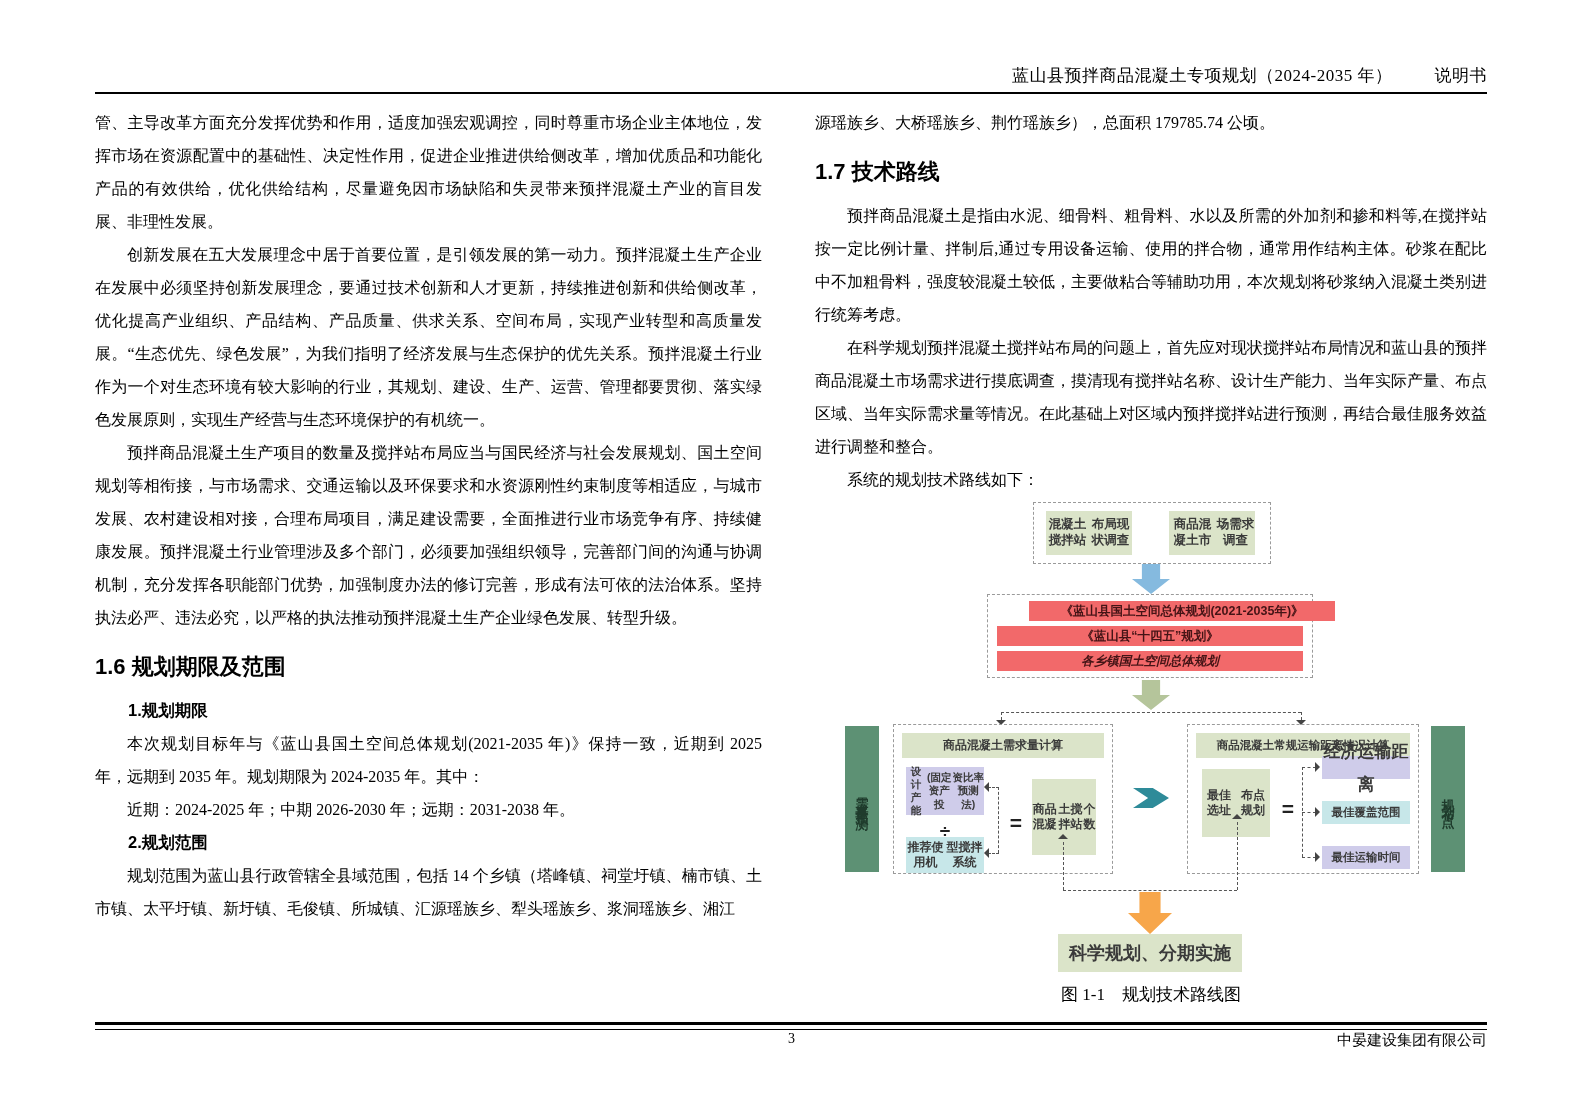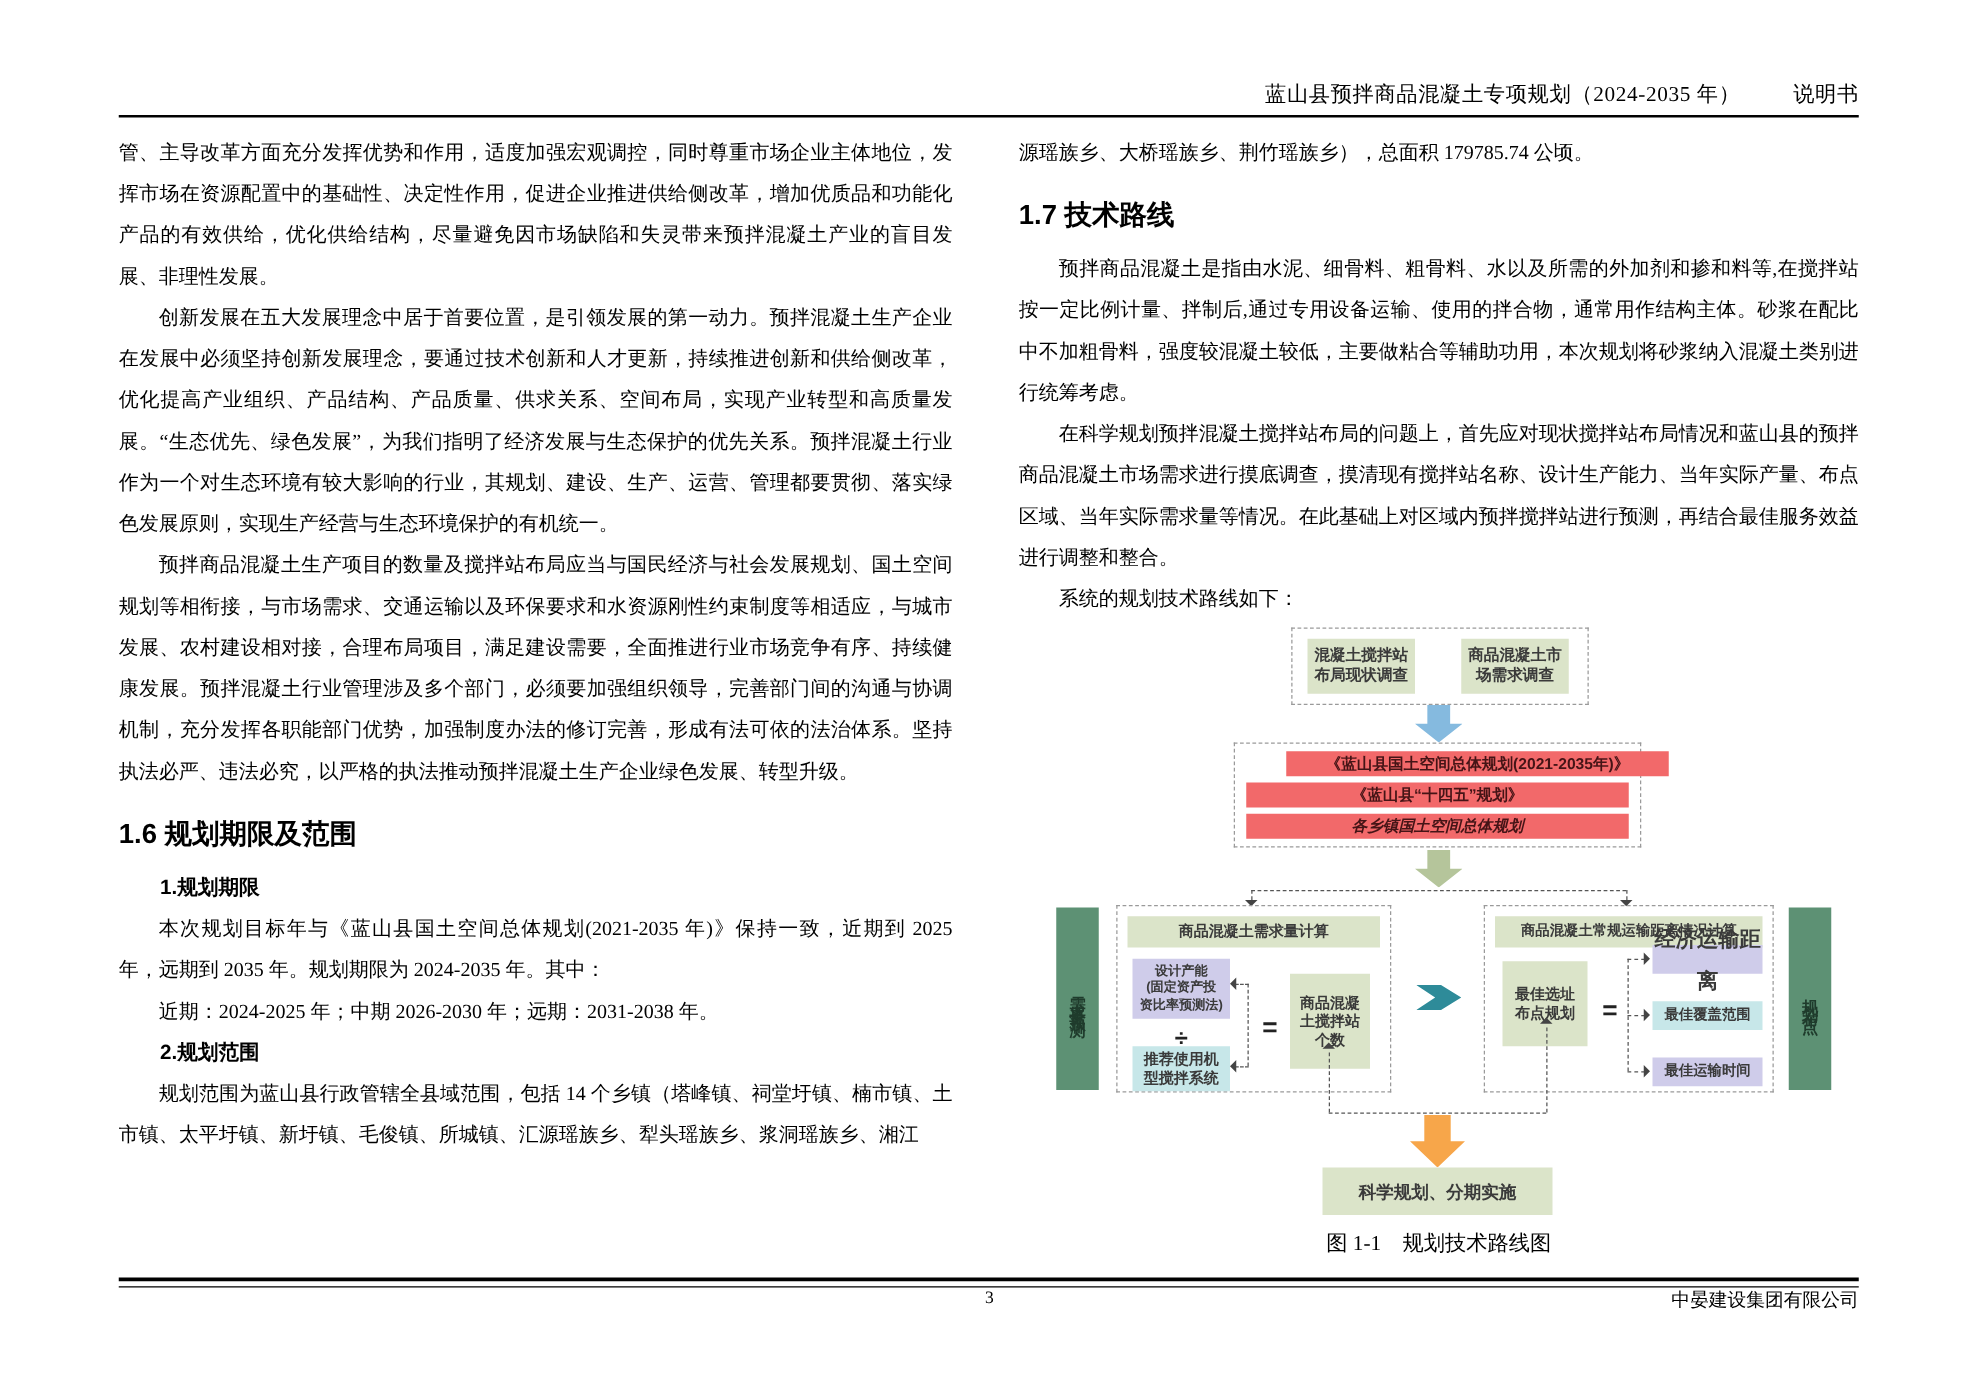--- a/index.html
+++ b/index.html
@@ -22,21 +22,21 @@
   .h-bold{margin:0;text-indent:2em;font-family:"Liberation Sans","DejaVu Sans",sans-serif;
           font-weight:bold;font-size:16.5px;}
   .h-section{margin:14px 0 8px 0;font-family:"Liberation Sans","DejaVu Sans",sans-serif;
              font-weight:bold;font-size:22px;line-height:38px;text-indent:0;}
   
   .fc{position:relative;width:672px;height:474px;margin-top:4px;
       font-family:"Liberation Sans","DejaVu Sans",sans-serif;}
   .fc *{box-sizing:border-box;}
   .fc .abs{position:absolute;}
   .dashed-box{border:1.5px dashed #9a9a9a;}
-  .fbox{display:flex;flex-direction:column;align-items:center;justify-content:center;
+  .fbox{display:flex;flex-direction:row;align-items:center;justify-content:center;
         font-weight:bold;color:#3a3a3a;text-align:center;}
   .fbox span{display:block;line-height:1.25;}
   .green{background:var(--box-green);}
   .purple{background:var(--box-purple);}
   .cyan{background:var(--box-cyan);}
   .redbar{background:var(--box-red);color:#451416;display:flex;align-items:center;
           justify-content:center;font-weight:bold;font-size:12.5px;}
   .vbar{background:var(--sidebar-green);color:#1f3b2c;font-weight:bold;font-size:13px;
         display:flex;align-items:center;justify-content:center;
         writing-mode:vertical-rl;letter-spacing:5px;}
@@ -160,21 +160,21 @@
       <div class="abs vbar" style="left:616px;top:226px;width:34px;height:146px;">规划布点</div>
 
       <div class="abs dash-h" style="left:248px;top:390px;width:174px;"></div>
       <div class="abs dash-v" style="left:248px;top:342px;height:48px;"></div>
       <div class="abs dash-v" style="left:422px;top:322px;height:68px;"></div>
       <div class="abs ah ah-up" style="left:243px;top:334px;"></div>
       <div class="abs ah ah-up" style="left:417px;top:314px;"></div>
 
       <div class="abs block-down" style="left:313px;top:392px;width:44px;height:42px;background:var(--arrow-orange);"></div>
 
-      <div class="abs fbox green" style="left:243px;top:434px;width:184px;height:38px;font-size:14px;">科学规划、分期实施</div>
+      <div class="abs fbox green" style="left:243px;top:434px;width:184px;height:38px;font-size:18px;">科学规划、分期实施</div>
     </div>
 
     <p class="fig-caption">图 1-1　规划技术路线图</p>
   </div>
 
   <div class="ftr-rule"></div>
   <div class="ftr-page">3</div>
   <div class="ftr-company">中晏建设集团有限公司</div>
 
 </div>

